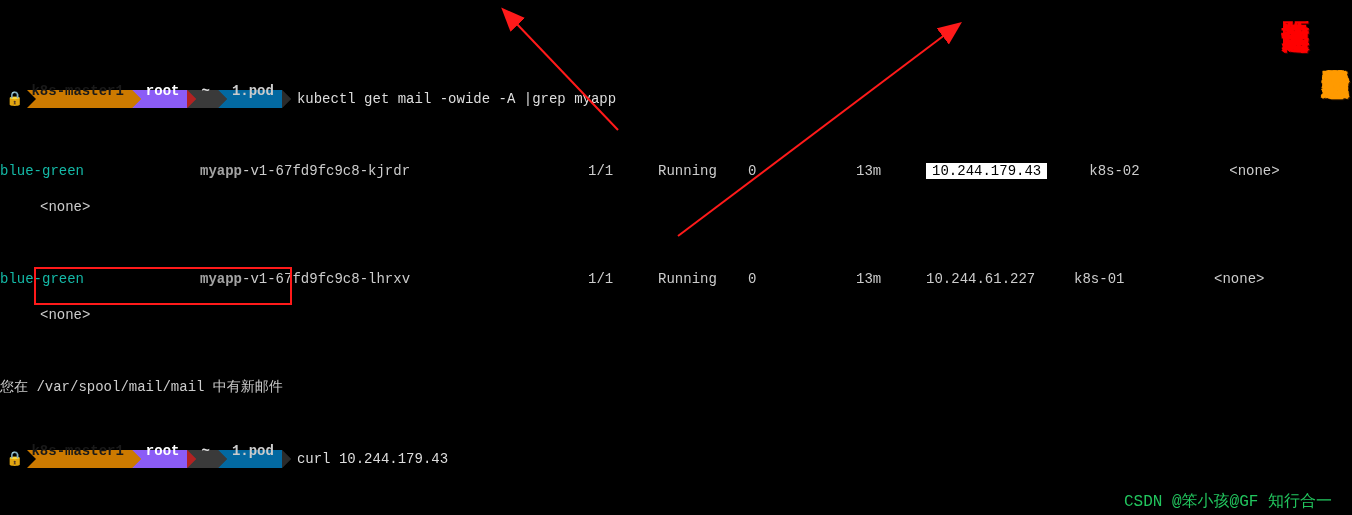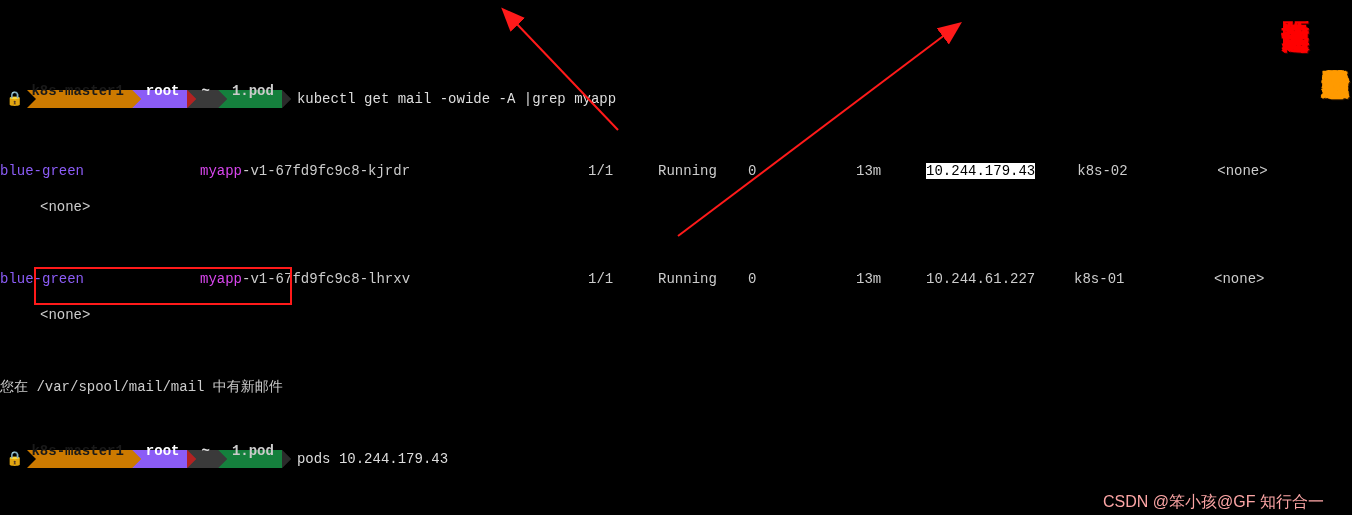--- a/index.html
+++ b/index.html
@@ -33,53 +33,53 @@
       border-bottom: 9px solid transparent; z-index: 2;
     }
     .seg-orange { background: #cc7a00; color: #1a1a1a; }
     .seg-orange::after { border-left-color: #cc7a00; }
     .seg-red { background: #8b5cf6; color: #fff; }
     .seg-red::before { border-left-color: #cc7a00; }
     .seg-red::after { border-left-color: #b22222; }
     .seg-grey1 { background: #3a3a3a; color: #ddd; }
     .seg-grey1::before { border-left-color: #b22222; }
     .seg-grey1::after { border-left-color: #3a3a3a; }
-    .seg-grey2 { background: #15803d; color: #ccc; }
+    .seg-grey2 { background: #0369a1; color: #ccc; }
     .seg-grey2::before { border-left-color: #3a3a3a; }
     .seg-grey2::after { border-left-color: #2a2a2a; }
     .arrow-end {
       display: inline-block; width: 0; height: 0; margin-left: 0;
       border-left: 9px solid #2a2a2a; border-top: 9px solid transparent;
       border-bottom: 9px solid transparent; vertical-align: top;
     }
     .cmd { color: #ddd; margin-left: 6px; }
-    .blue-txt { color: #8b5cf6; }
-    .red-txt { color: #d946ef; font-weight: normal; }
-    .ip-highlight { background: #ffffff; color: #000; padding: 0 0; }
+    .blue-txt { color: #14b8a6; }
+    .red-txt { color: #a3a3a3; font-weight: bold; }
+    .ip-highlight { background: #ffffff; color: #000; padding: 0 6px; }
     .indent { padding-left: 40px; }
     .red-box {
       position: absolute; border: 2px solid #ff1a1a;
       left: 34px; top: 267px; width: 258px; height: 38px;
     }
     .arrow-svg { position: absolute; pointer-events: none; }
     .watermark1 {
       position: absolute; right: 50px; top: 0;
       font-size: 28px; color: #ff0000; font-weight: bold;
       writing-mode: vertical-rl; text-orientation: upright;
       text-shadow: 1px 1px 0 #400;
     }
     .watermark2 {
       position: absolute; right: 10px; top: 48px;
       font-size: 28px; color: #ff9a00; font-weight: bold;
       writing-mode: vertical-rl; text-orientation: upright;
       text-shadow: 1px 1px 0 #331a00;
     }
     .csdn {
-      position: absolute; right: 28px; bottom: 4px;
-      color: #fca5a5; font-size: 16px; font-family: Liberation Sans, sans-serif;
+      position: absolute; right: 20px; bottom: 4px;
+      color: #22c55e; font-size: 16px; font-family: Liberation Mono, monospace;
     }
     .padcol { display: inline-block; }
   </style>
 </head>
 <body>
 
 
 
 
 <div class="prompt-line">
@@ -104,21 +104,21 @@
 <div class="term-line">您在 /var/spool/mail/mail 中有新邮件</div>
 
 
 <div class="prompt-line">
   <span class="lock-icon">🔒</span>
   <span class="seg seg-orange" style="padding-left:4px">k8s-master1</span>
   <span class="seg seg-red">root</span>
   <span class="seg seg-grey1">~</span>
   <span class="seg seg-grey2">1.pod</span>
   <span class="arrow-end"></span>
-  <span class="cmd">pods 10.244.179.43</span>
+  <span class="cmd">curl 10.244.179.43</span>
 </div>
 
 
 
 
 
 <div class="red-box"></div>
 
 
 <svg class="arrow-svg" style="left:0;top:0" width="1352" height="515">

